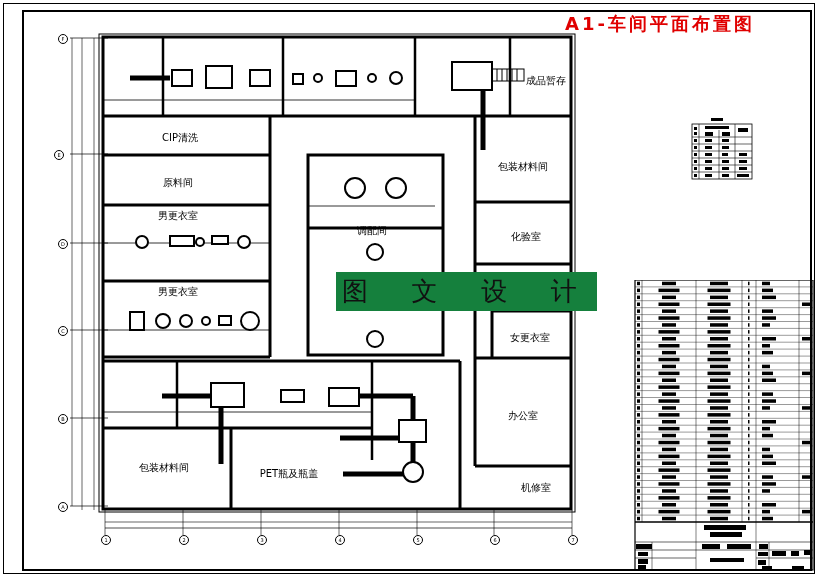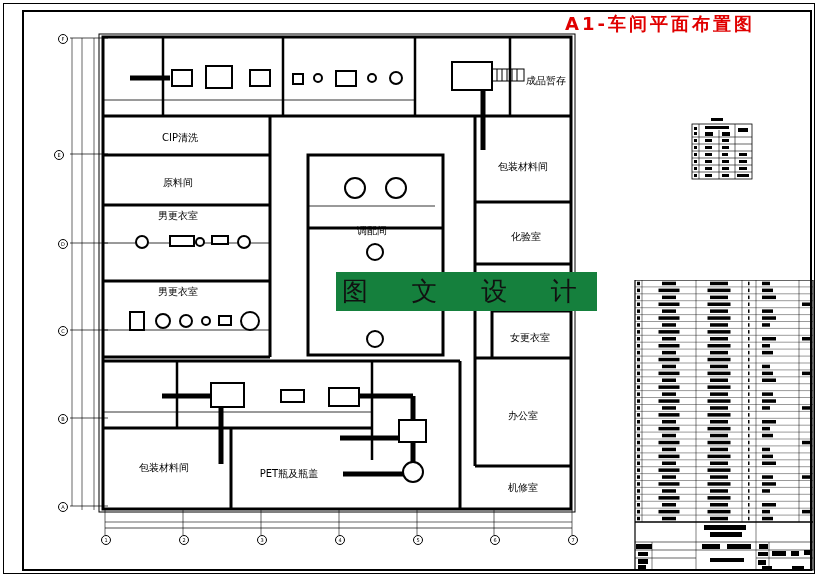--- a/index.html
+++ b/index.html
@@ -159,21 +159,21 @@
 <div class="room-label" style="left:180px;top:131px">CIP清洗</div>
 <div class="room-label" style="left:178px;top:176px">原料间</div>
 <div class="room-label" style="left:178px;top:209px">男更衣室</div>
 <div class="room-label" style="left:178px;top:285px">男更衣室</div>
 <div class="room-label" style="left:372px;top:224px">调配间</div>
 <div class="room-label" style="left:523px;top:160px">包装材料间</div>
 <div class="room-label" style="left:526px;top:230px">化验室</div>
 <div class="room-label" style="left:530px;top:282px">女更衣室</div>
 <div class="room-label" style="left:530px;top:331px">女更衣室</div>
 <div class="room-label" style="left:523px;top:409px">办公室</div>
-<div class="room-label" style="left:523px;top:481px">机修室</div>
+<div class="room-label" style="left:536px;top:481px">机修室</div>
 <div class="room-label" style="left:164px;top:461px">包装材料间</div>
 <div class="room-label" style="left:289px;top:467px">PET瓶及瓶盖</div>
 <div class="room-label" style="left:546px;top:74px">成品暂存</div>
 
 <div class="watermark">图 文 设 计</div>
 
 <svg class="tbl-small" width="62" height="62" viewBox="0 0 62 62">
   <rect x="20" y="0" width="12" height="3" fill="#000"></rect>
   <rect x="1" y="6" width="60" height="55" fill="none" stroke="#000" stroke-width="0.8"></rect>
   <g stroke="#000" stroke-width="0.6">

